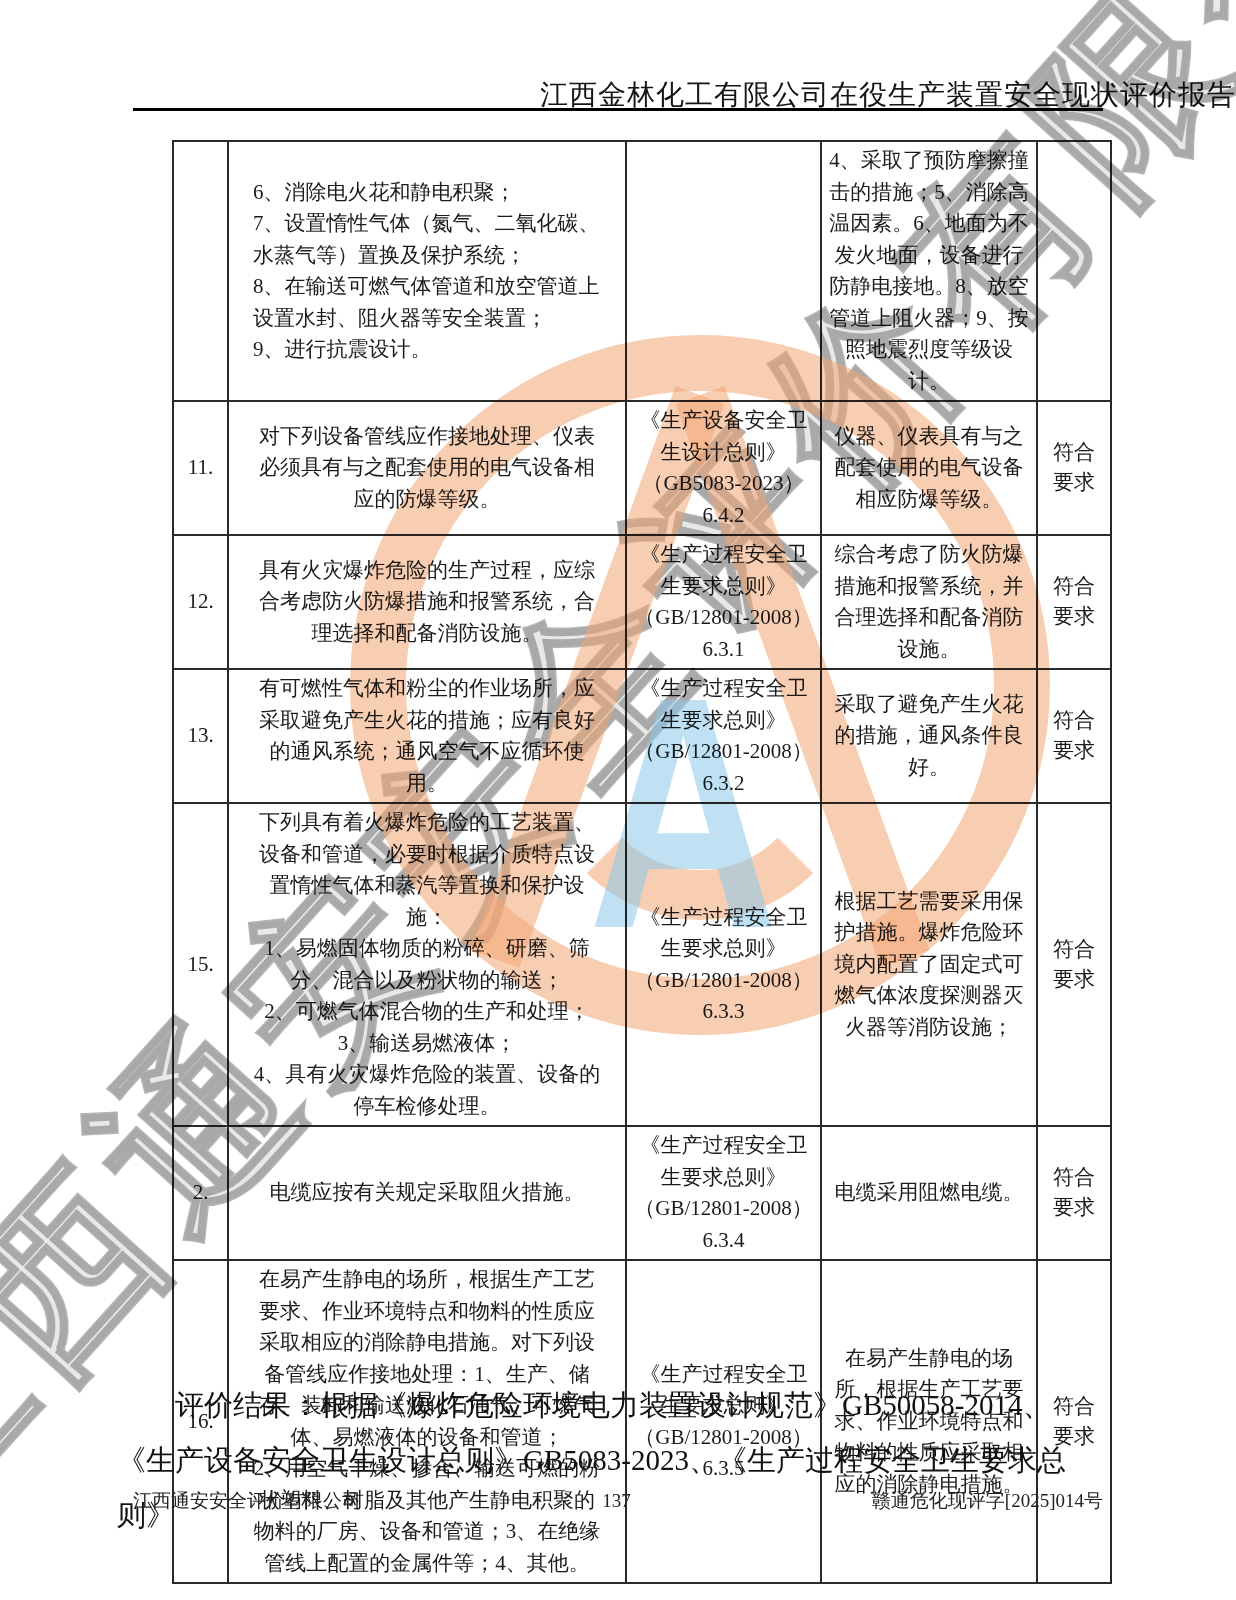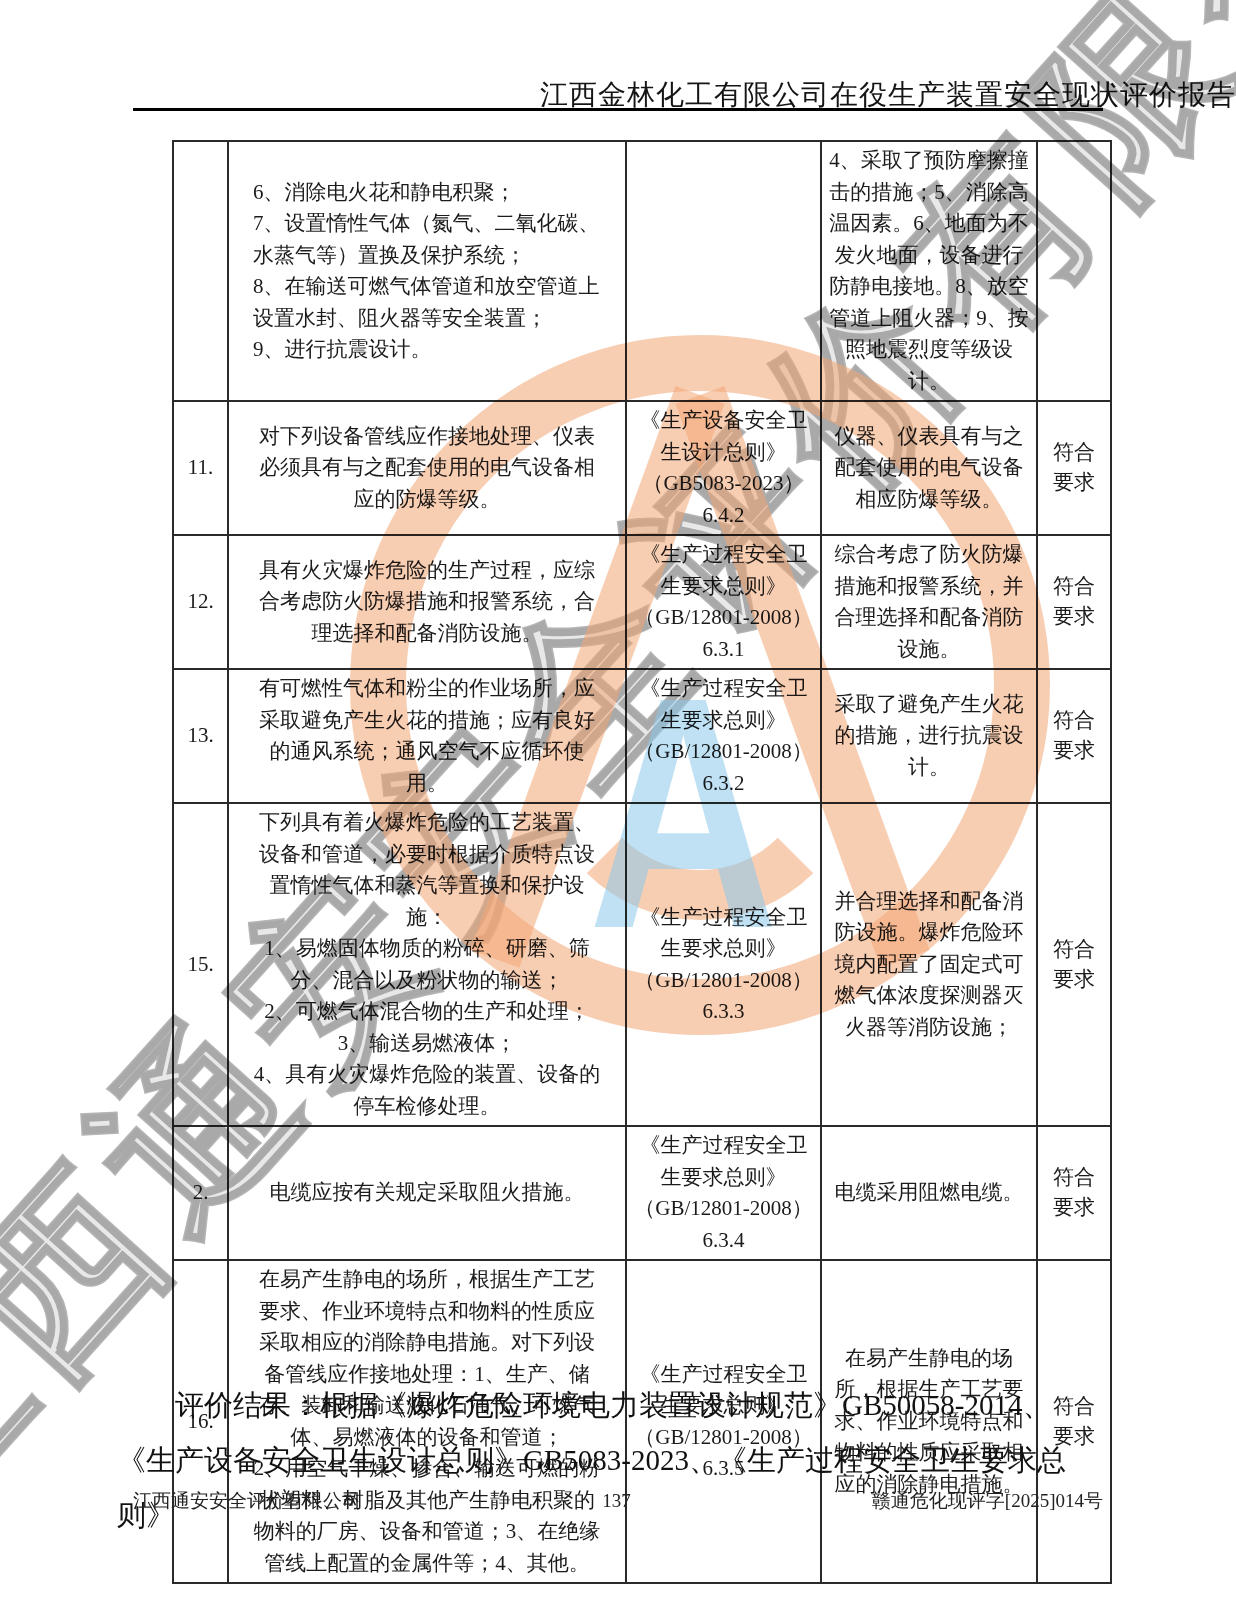--- a/index.html
+++ b/index.html
@@ -141,34 +141,34 @@
 6.3.1</td>
     <td class="c-situation">综合考虑了防火防爆措施和报警系统，并合理选择和配备消防设施。</td>
     <td class="c-result"><span class="w2">符合要求</span></td>
   </tr>
   <tr class="h-r13">
     <td class="c-seq">13.</td>
     <td class="c-content">有可燃性气体和粉尘的作业场所，应采取避免产生火花的措施；应有良好的通风系统；通风空气不应循环使用。</td>
     <td class="c-basis">《生产过程安全卫生要求总则》
 （GB/12801-2008）
 6.3.2</td>
-    <td class="c-situation">采取了避免产生火花的措施，进行抗震设计。</td>
+    <td class="c-situation">采取了避免产生火花的措施，通风条件良好。</td>
     <td class="c-result"><span class="w2">符合要求</span></td>
   </tr>
   <tr class="h-r14">
     <td class="c-seq">15.</td>
     <td class="c-content">下列具有着火爆炸危险的工艺装置、设备和管道，必要时根据介质特点设置惰性气体和蒸汽等置换和保护设施：
 1、易燃固体物质的粉碎、研磨、筛分、混合以及粉状物的输送；
 2、可燃气体混合物的生产和处理；
 3、输送易燃液体；
 4、具有火灾爆炸危险的装置、设备的停车检修处理。</td>
     <td class="c-basis">《生产过程安全卫生要求总则》
 （GB/12801-2008）
 6.3.3</td>
-    <td class="c-situation">并合理选择和配备消防设施。爆炸危险环境内配置了固定式可燃气体浓度探测器灭火器等消防设施；</td>
+    <td class="c-situation">根据工艺需要采用保护措施。爆炸危险环境内配置了固定式可燃气体浓度探测器灭火器等消防设施；</td>
     <td class="c-result"><span class="w2">符合要求</span></td>
   </tr>
   <tr class="h-r15">
     <td class="c-seq">2.</td>
     <td class="c-content">电缆应按有关规定采取阻火措施。</td>
     <td class="c-basis">《生产过程安全卫生要求总则》
 （GB/12801-2008）
 6.3.4</td>
     <td class="c-situation">电缆采用阻燃电缆。</td>
     <td class="c-result"><span class="w2">符合要求</span></td>

